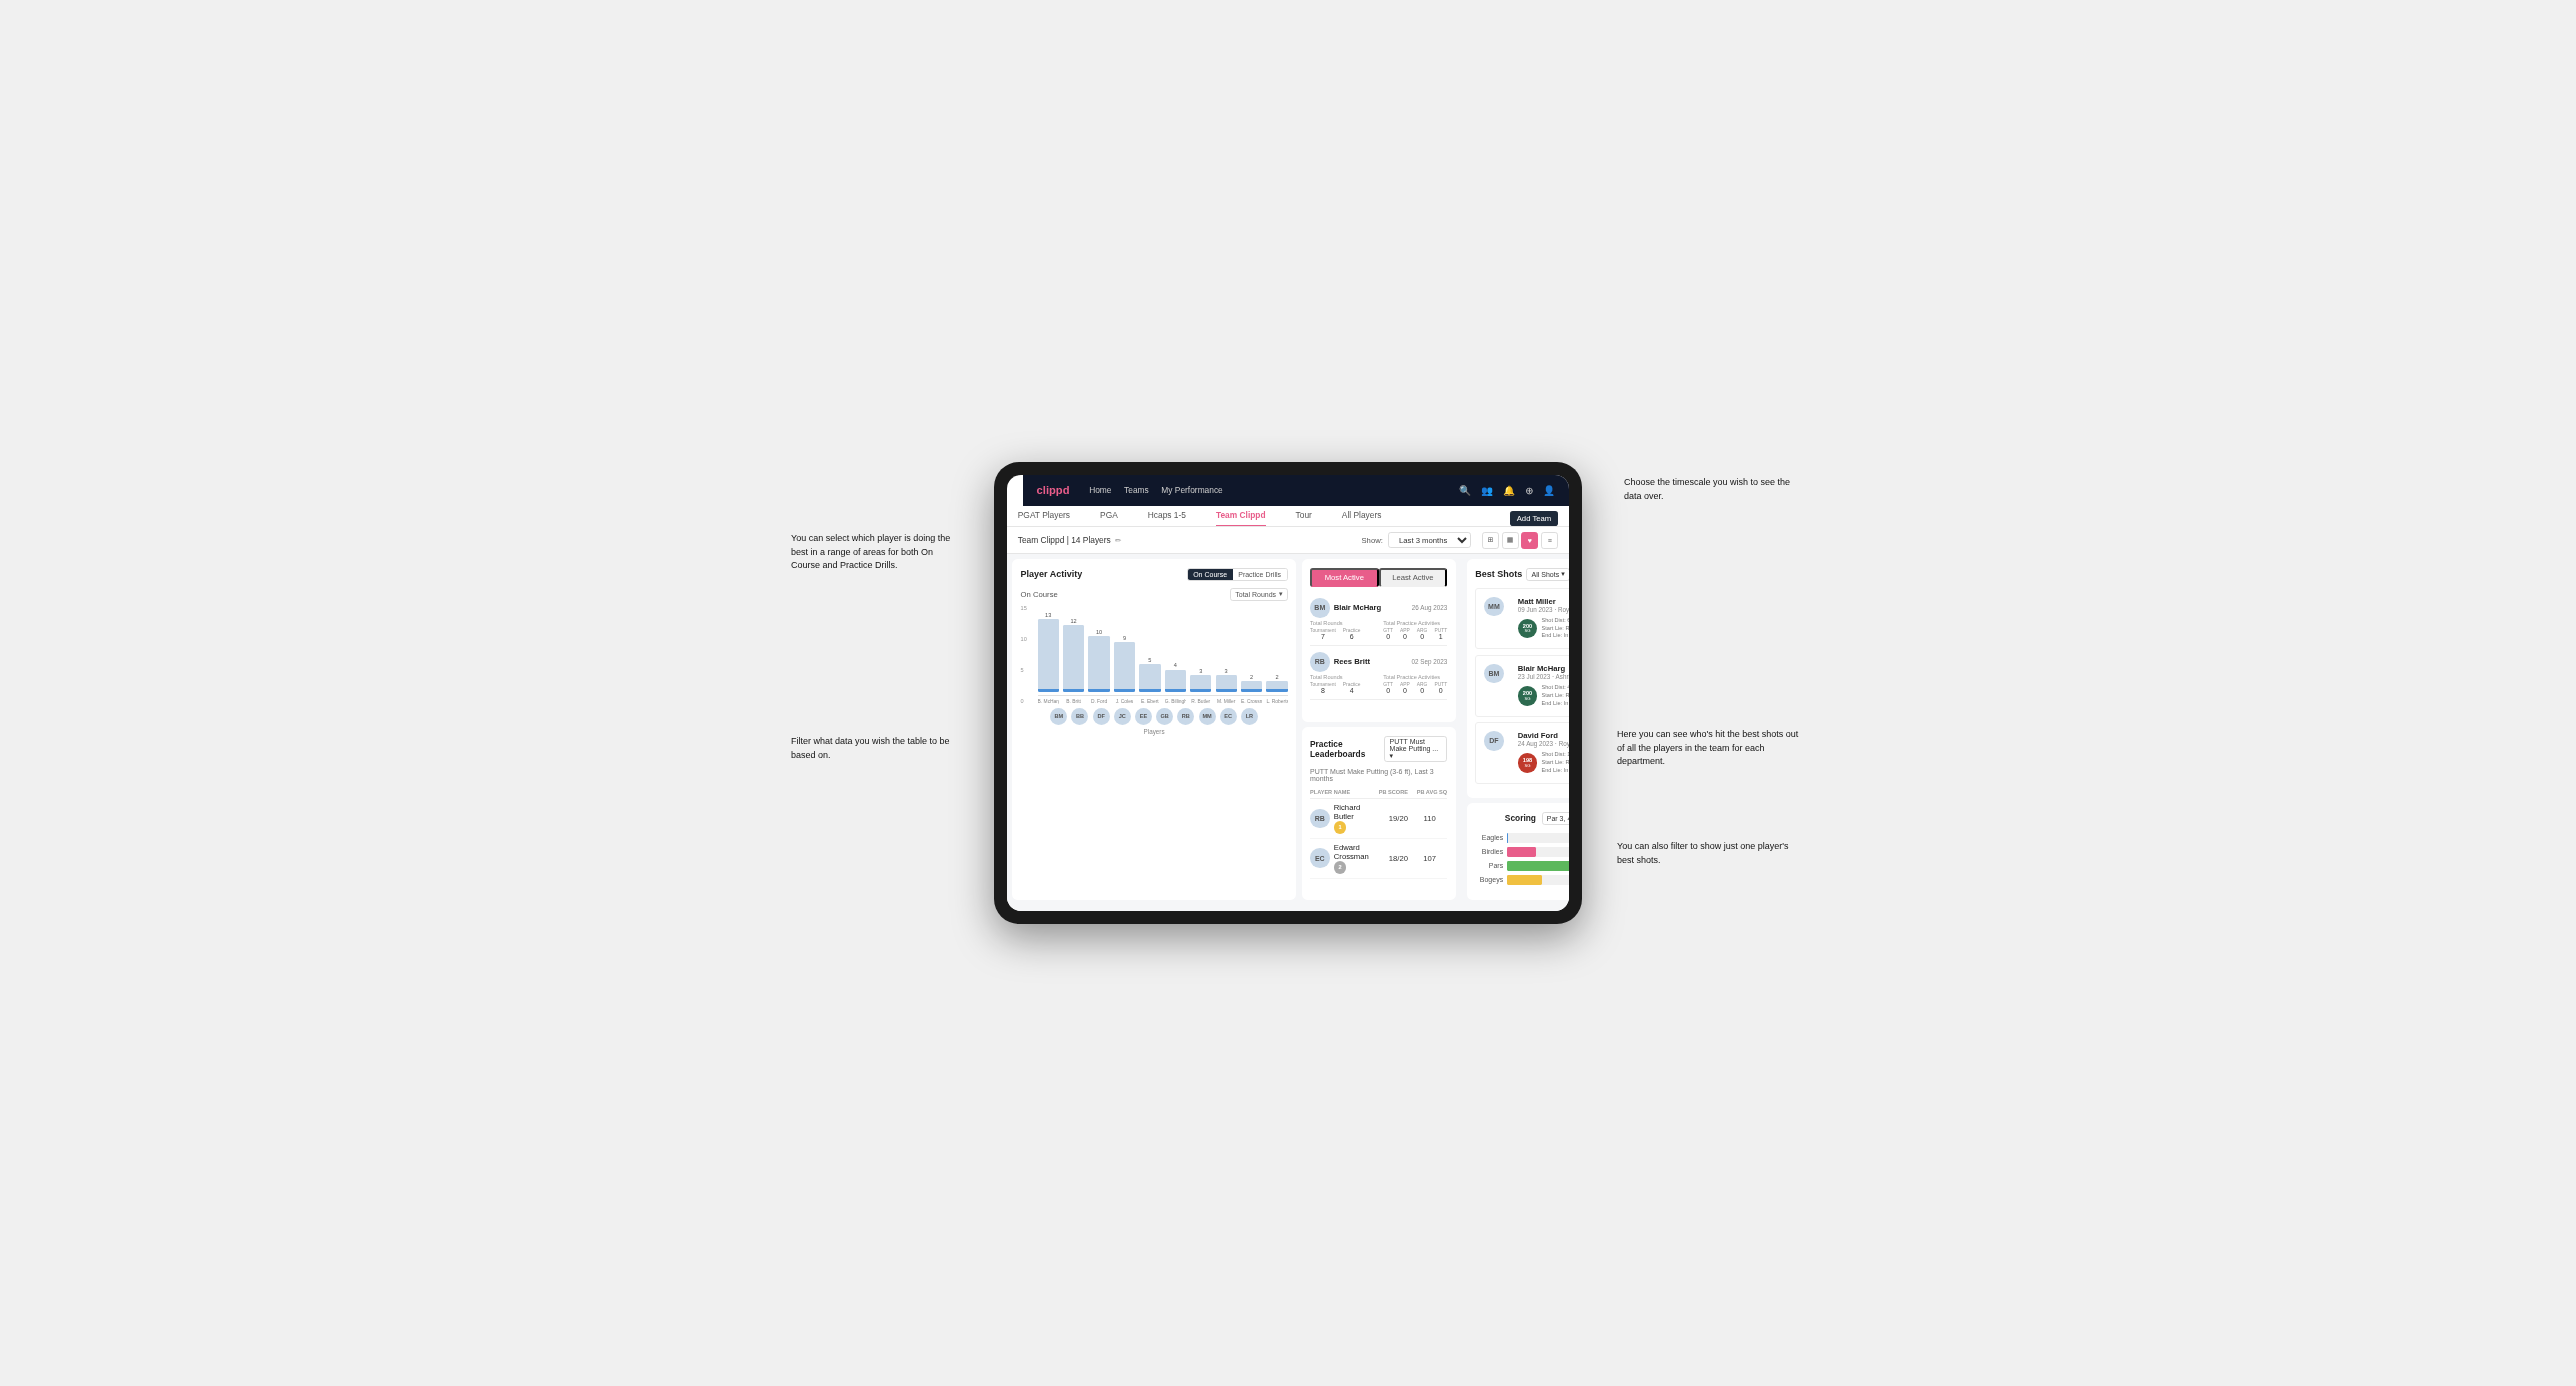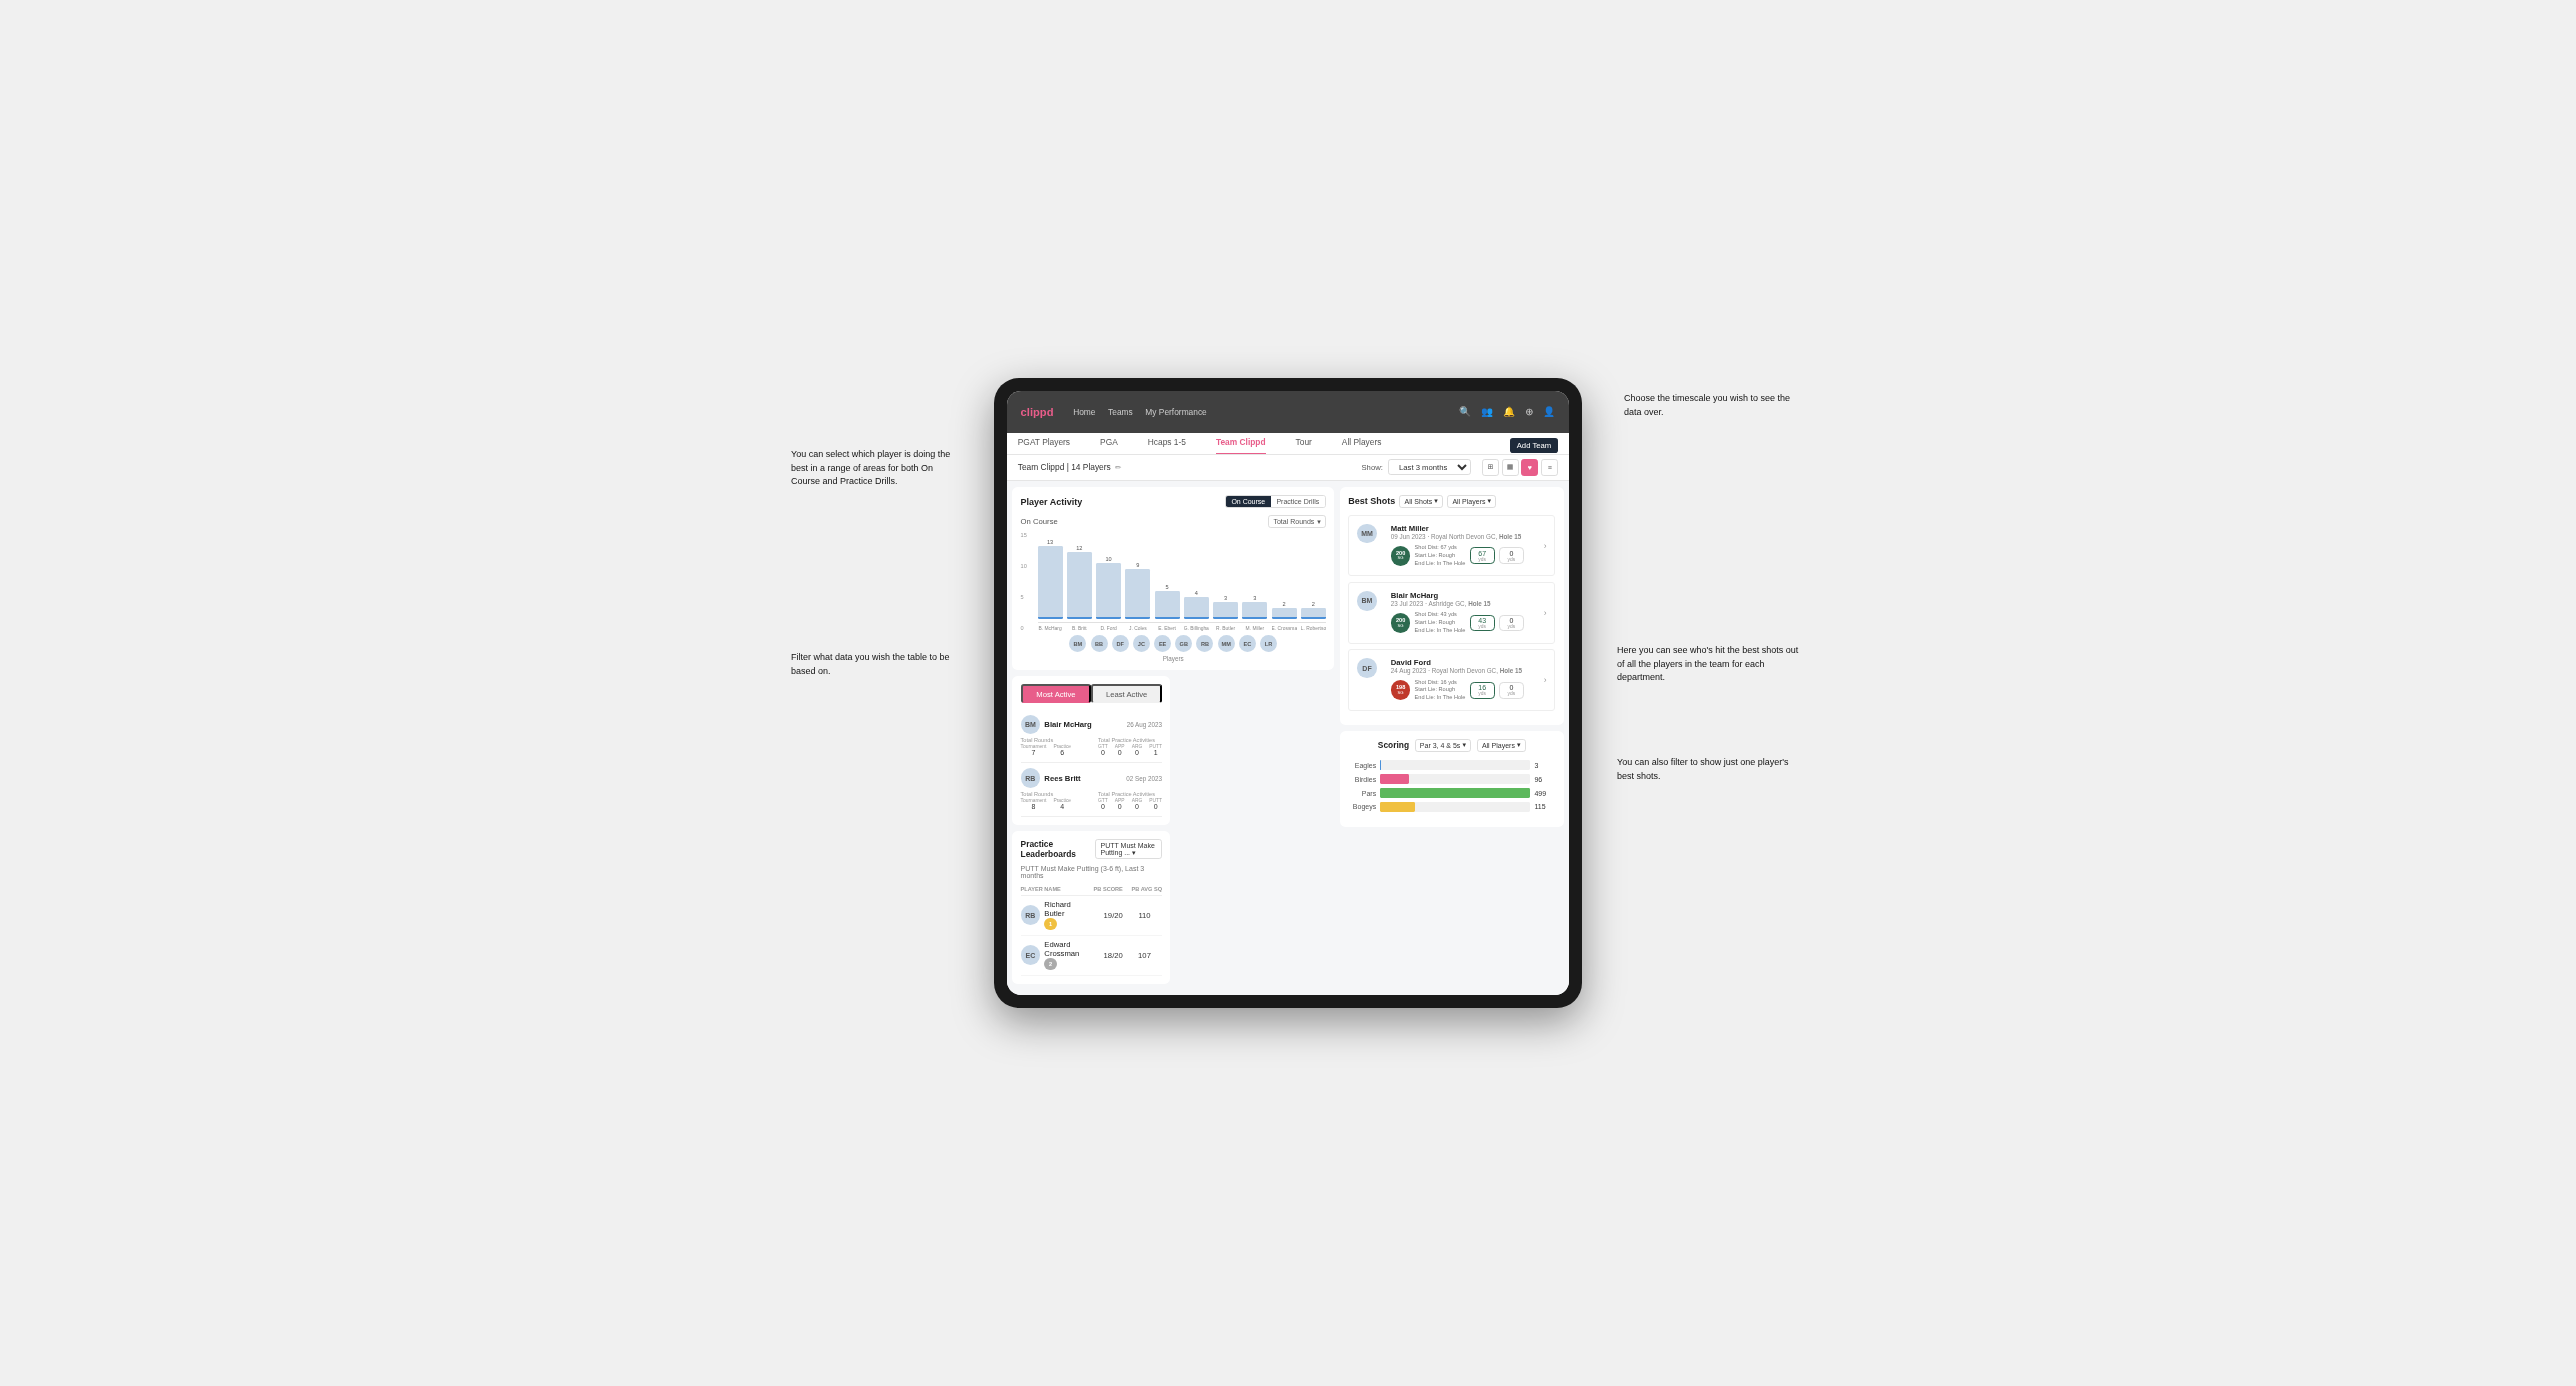--- a/index.html
+++ b/index.html
@@ -65,26 +65,27 @@
 
     .tablet-screen {
       background: #fff;
       border-radius: 14px;
       overflow: hidden;
       width: 100%;
     }
 
     
     .nav-bar {
-      background: #404040;
+      background: #0f172a;
       display: flex;
       align-items: center;
       padding: 5.6px 14px;
-      height: 42px;
+      height: 31px;
       gap: 14px;
+      margin-left: 16px;
     }
     .nav-logo {
       color: #e85d8a;
       font-weight: 700;
       font-size: 11.2px;
       margin-right: 5.6px;
     }
     .nav-links {
       display: flex;
       gap: 12.6px;
@@ -773,21 +774,21 @@
             <button class="view-icon-btn">⊞</button>
             <button class="view-icon-btn">▦</button>
             <button class="view-icon-btn active">♥</button>
             <button class="view-icon-btn">≡</button>
           </div>
         </div>
       </div>
 
       <div class="main-content">
 
-        <div style="display:flex;flex-direction:column;gap:5.6px;">
+        <div style="display:flex;flex-direction:row;gap:5.6px;">
 
           <div class="player-activity-panel">
             <div class="panel-header">
               <span class="panel-title">Player Activity</span>
               <div class="toggle-buttons">
                 <button class="toggle-btn active">On Course</button>
                 <button class="toggle-btn">Practice Drills</button>
               </div>
             </div>
             <div class="chart-section">

